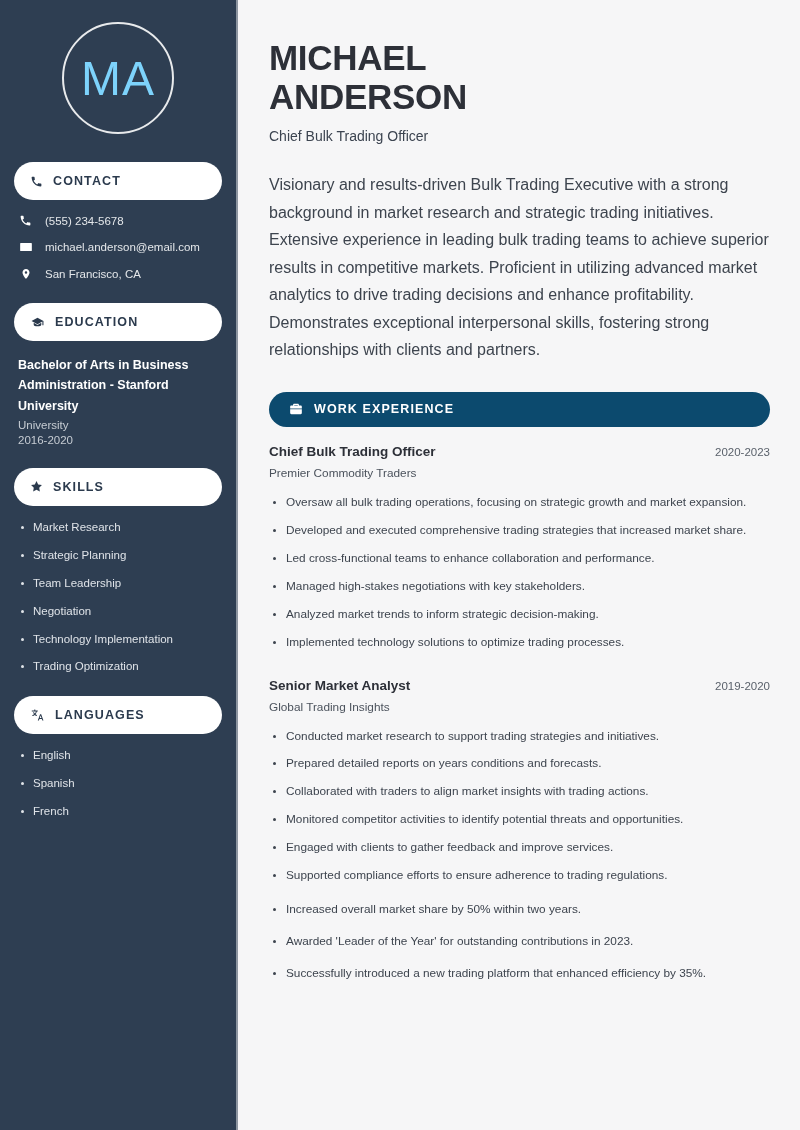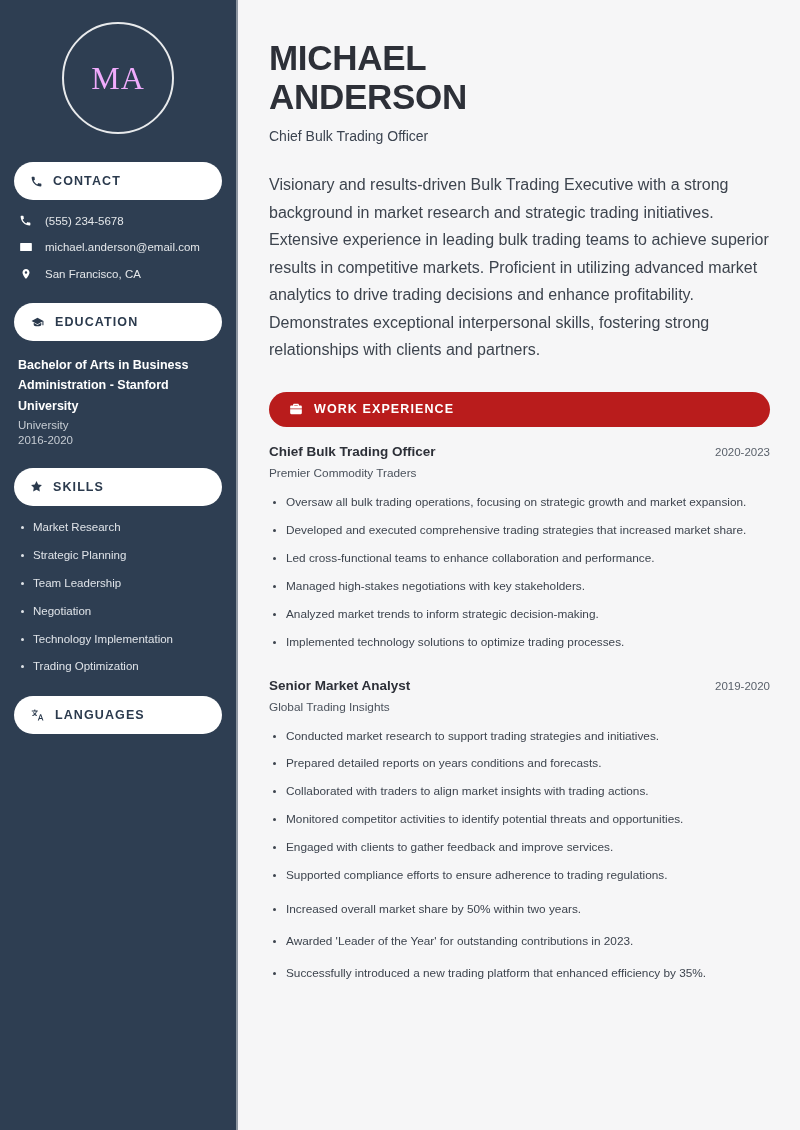--- a/index.html
+++ b/index.html
@@ -39,25 +39,25 @@
     margin-bottom: 28px;
   }
   .avatar {
     width: 112px;
     height: 112px;
     border-radius: 50%;
     border: 2px solid #e8eaec;
     display: flex;
     align-items: center;
     justify-content: center;
-    color: #f0abfc;
-    font-size: 32px;
+    color: #7dd3fc;
+    font-size: 48px;
     font-weight: 400;
     letter-spacing: 1px;
-    font-family: Liberation Serif, serif;
+    font-family: Liberation Sans, sans-serif;
   }
 
   
   .pill {
     background: #ffffff;
     border-radius: 20px;
     height: 38px;
     display: flex;
     align-items: center;
     padding: 0 16px;
@@ -148,21 +148,21 @@
   }
   .summary {
     color: #3d444e;
     font-size: 16px;
     line-height: 1.72;
     margin-top: 27px;
   }
 
   
   .dark-pill {
-    background: #b91c1c;
+    background: #0c4a6e;
     border-radius: 22px;
     height: 35px;
     display: flex;
     align-items: center;
     padding: 0 20px;
     gap: 11px;
     margin-top: 28px;
     margin-bottom: 17px;
   }
   .dark-pill .pill-label {
@@ -305,20 +305,25 @@
     <section class="side-section">
       <div class="pill">
         <span class="ico">
           <svg width="15" height="14" viewBox="0 0 24 24" fill="#2b3a4d">
             <path d="M2.2 4.2h4.3V2.6h1.7v1.6h4.3v1.6h-1.6c-.4 1.9-1.2 3.5-2.3 4.8.8.7 1.7 1.2 2.6 1.6l-.7 1.6c-1.1-.5-2.2-1.2-3.1-2-1.1.9-2.4 1.6-3.9 2.1l-.7-1.6c1.3-.4 2.4-1 3.3-1.7-.8-1-1.4-2.1-1.8-3.4h1.8c.3.9.8 1.7 1.4 2.4.8-1 1.4-2.3 1.7-3.8H2.2V4.2z"></path>
             <path d="M16.4 10.5h1.9l3.9 10.9h-1.9l-.9-2.6h-4.1l-.9 2.6h-1.9l3.9-10.9zm.9 2.3l-1.4 4.3h2.9l-1.5-4.3z"></path>
           </svg>
         </span>
         <span class="pill-label">LANGUAGES</span>
       </div>
+      <ul class="side-list">
+        <li>English</li>
+        <li>Spanish</li>
+        <li>French</li>
+      </ul>
     </section>
 
   </aside>
 
   <main class="main">
 
     <h1 class="name">
       <span>MICHAEL</span><br>
       <span>ANDERSON</span>
     </h1>

